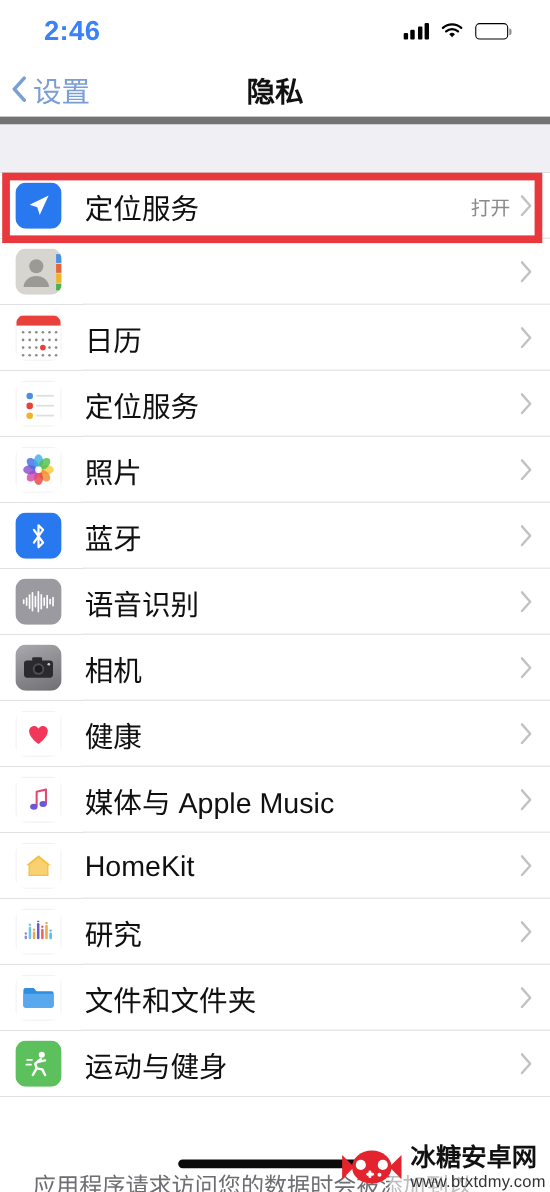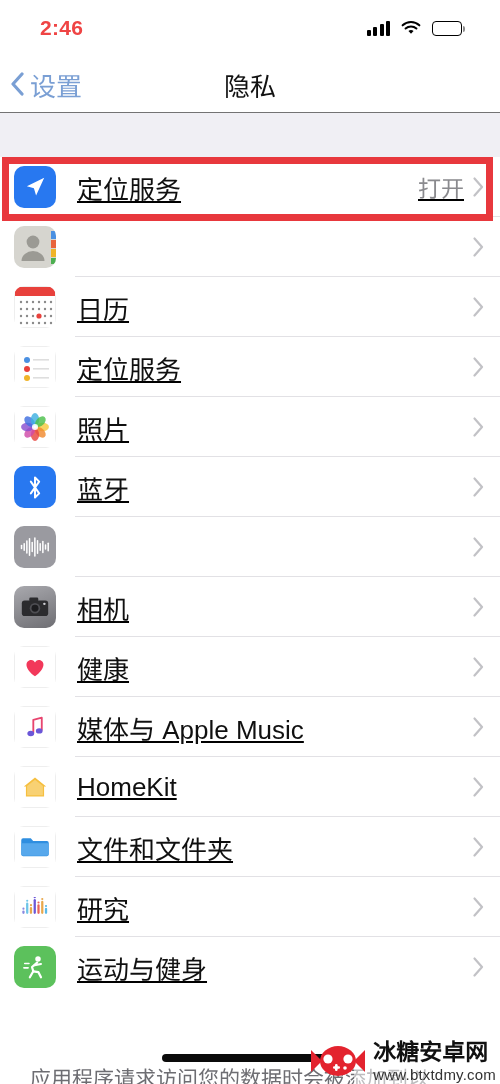--- a/index.html
+++ b/index.html
@@ -14,23 +14,23 @@
   
   .statusbar{
     height:56px;
     display:flex;
     align-items:center;
     justify-content:space-between;
     padding:0 38px 0 40px;
     background:#ffffff;
   }
   .status-time{
-    font-size:21px;
+    font-size:25px;
     font-weight:bold;
-    color:#ef4444;
+    color:#3b82f6;
     letter-spacing:.3px;
   }
   .status-right{ display:flex; align-items:center; gap:10px; }
   .signal{ display:flex; align-items:flex-end; gap:2.5px; height:15px;}
   .signal i{ width:4px; background:#000; border-radius:1px; display:block;}
   .signal i:nth-child(1){height:6px;}
   .signal i:nth-child(2){height:9px;}
   .signal i:nth-child(3){height:12px;}
   .signal i:nth-child(4){height:15px;}
   .wifi{ width:22px; height:16px; position:relative; }
@@ -44,41 +44,41 @@
   }
   .battery .lvl{ height:100%; background:#000; border-radius:1.6px; }
 
   
   .navbar{
     height:57px;
     background:#ffffff;
     display:flex;
     align-items:center;
     position:relative;
-    border-bottom:1px solid #737373;
+    border-bottom:7px solid #737373;
   }
   .back{
     display:flex; align-items:center; gap:5px;
     padding-left:10px;
     color:#7a9fd4;
     cursor:pointer;
   }
   .back-chev{ width:15px;height:24px; }
   .back-label{ font-size:26px; color:#7a9fd4; }
   .nav-title{
     position:absolute; left:0; right:0; text-align:center;
-    font-size:26px; font-weight:normal; color:#111;
+    font-size:26px; font-weight:bold; color:#111;
     pointer-events:none;
   }
 
   
   .gap{ height:44px; background:#f0eff4; }
 
   
-  .list{ background:#737373;text-decoration:underline; }
+  .list{ background:#737373; }
   .row{
     height:60px;
     display:flex;
     align-items:center;
     padding-left:14px;
     position:relative;
     background:#ffffff;
     cursor:pointer;
   }
   .row .sep{
@@ -97,21 +97,21 @@
     margin-left:21px;
     font-size:26px;
     color:#101010;
     white-space:nowrap;
   }
   .right{
     margin-left:auto;
     display:flex;align-items:center;gap:9px;
     padding-right:16px;
   }
-  .value{ font-size:23px; color:#8a8a8e; }
+  .value{ font-size:18px; color:#8a8a8e; }
   .chev{ width:11px;height:20px; }
 
   
   .highlight{
     position:absolute;
     left:2px; top:157px;
     width:491px; height:64px;
     border:7px solid #e8383d;
     pointer-events:none;
     z-index:40;
@@ -345,20 +345,21 @@
             <rect x="14" y="6" width="1.7" height="12" rx=".85" fill="#fff"></rect>
             <rect x="17" y="1" width="1.7" height="22" rx=".85" fill="#fff"></rect>
             <rect x="20" y="4" width="1.7" height="16" rx=".85" fill="#fff"></rect>
             <rect x="23" y="7.5" width="1.7" height="9" rx=".85" fill="#fff"></rect>
             <rect x="26" y="5" width="1.7" height="14" rx=".85" fill="#fff"></rect>
             <rect x="29" y="9" width="1.7" height="6" rx=".85" fill="#fff"></rect>
             <rect x="32" y="7" width="1.7" height="10" rx=".85" fill="#fff"></rect>
         </svg>
         </div>
       </span>
+      <span class="label">语音识别</span>
       <span class="right">
         <span class="chev"><svg viewBox="0 0 11 20" width="11" height="20">
             <path d="M1.5 1.5 L9 10 L1.5 18.5" stroke="#c2c2c6" stroke-width="2.2" fill="none" stroke-linecap="round" stroke-linejoin="round"></path>
           </svg></span>
       </span>
       <span class="sep"></span>
     </div>
     <div class="row">
       <span class="icon">
         <div style="width:100%;height:100%;background:linear-gradient(160deg,#a9a9ae,#6e6e73);display:flex;align-items:center;justify-content:center;">
@@ -416,37 +417,20 @@
     <div class="row">
       <span class="icon">
         <div style="width:100%;height:100%;background:#fff;border:1px solid #eee;display:flex;align-items:center;justify-content:center;">
         <svg viewBox="0 0 30 28" width="26" height="24">
           <path d="M15 3 L28 13.5 L25.6 13.5 L25.6 25 L4.4 25 L4.4 13.5 L2 13.5 Z" fill="#f6bf3f"></path>
           <path d="M15 5.6 L24.2 12.9 L24.2 23.6 L5.8 23.6 L5.8 12.9 Z" fill="#f8d173"></path>
         </svg>
         </div>
       </span>
       <span class="label">HomeKit</span>
-      <span class="right">
-        <span class="chev"><svg viewBox="0 0 11 20" width="11" height="20">
-            <path d="M1.5 1.5 L9 10 L1.5 18.5" stroke="#c2c2c6" stroke-width="2.2" fill="none" stroke-linecap="round" stroke-linejoin="round"></path>
-          </svg></span>
-      </span>
-      <span class="sep"></span>
-    </div>
-    <div class="row">
-      <span class="icon">
-        <div style="width:100%;height:100%;background:#fff;border:1px solid #eee;display:flex;align-items:center;justify-content:center;">
-        <svg viewBox="0 0 32 24" width="30" height="22">
-          <path d="M1 4.5 a2 2 0 0 1 2-2 h8.4 l2.6 3 h15 a2 2 0 0 1 2 2 v12.5 a2 2 0 0 1 -2 2 h-26 a2 2 0 0 1 -2 -2 Z" fill="#2f8ee0"></path>
-          <path d="M1 8 h30 v11.5 a2 2 0 0 1 -2 2 h-26 a2 2 0 0 1 -2 -2 Z" fill="#57a8ec"></path>
-        </svg>
-        </div>
-      </span>
-      <span class="label">文件和文件夹</span>
       <span class="right">
         <span class="chev"><svg viewBox="0 0 11 20" width="11" height="20">
             <path d="M1.5 1.5 L9 10 L1.5 18.5" stroke="#c2c2c6" stroke-width="2.2" fill="none" stroke-linecap="round" stroke-linejoin="round"></path>
           </svg></span>
       </span>
       <span class="sep"></span>
     </div>
     <div class="row">
       <span class="icon">
         <div style="width:100%;height:100%;background:#fff;border:1px solid #eee;display:flex;align-items:flex-end;justify-content:center;padding-bottom:12px;">
@@ -462,20 +446,37 @@
             <rect x="18.7" y="8" width="2.6" height="11" rx="1.3" fill="#e8635c"></rect>
                   <circle cx="20" cy="6" r="1.25" fill="#e8635c"></circle>
             <rect x="23" y="4" width="2.6" height="15" rx="1.3" fill="#e8a84c"></rect>
                   <circle cx="24.3" cy="2" r="1.25" fill="#e8a84c"></circle>
             <rect x="27.299999999999997" y="12" width="2.6" height="7" rx="1.3" fill="#5ab9e8"></rect>
                   <circle cx="28.599999999999998" cy="10" r="1.25" fill="#5ab9e8"></circle>
         </svg>
         </div>
       </span>
       <span class="label">研究</span>
+      <span class="right">
+        <span class="chev"><svg viewBox="0 0 11 20" width="11" height="20">
+            <path d="M1.5 1.5 L9 10 L1.5 18.5" stroke="#c2c2c6" stroke-width="2.2" fill="none" stroke-linecap="round" stroke-linejoin="round"></path>
+          </svg></span>
+      </span>
+      <span class="sep"></span>
+    </div>
+    <div class="row">
+      <span class="icon">
+        <div style="width:100%;height:100%;background:#fff;border:1px solid #eee;display:flex;align-items:center;justify-content:center;">
+        <svg viewBox="0 0 32 24" width="30" height="22">
+          <path d="M1 4.5 a2 2 0 0 1 2-2 h8.4 l2.6 3 h15 a2 2 0 0 1 2 2 v12.5 a2 2 0 0 1 -2 2 h-26 a2 2 0 0 1 -2 -2 Z" fill="#2f8ee0"></path>
+          <path d="M1 8 h30 v11.5 a2 2 0 0 1 -2 2 h-26 a2 2 0 0 1 -2 -2 Z" fill="#57a8ec"></path>
+        </svg>
+        </div>
+      </span>
+      <span class="label">文件和文件夹</span>
       <span class="right">
         <span class="chev"><svg viewBox="0 0 11 20" width="11" height="20">
             <path d="M1.5 1.5 L9 10 L1.5 18.5" stroke="#c2c2c6" stroke-width="2.2" fill="none" stroke-linecap="round" stroke-linejoin="round"></path>
           </svg></span>
       </span>
       <span class="sep"></span>
     </div>
     <div class="row">
       <span class="icon">
         <div style="width:100%;height:100%;background:#5cc15c;display:flex;align-items:center;justify-content:center;">

